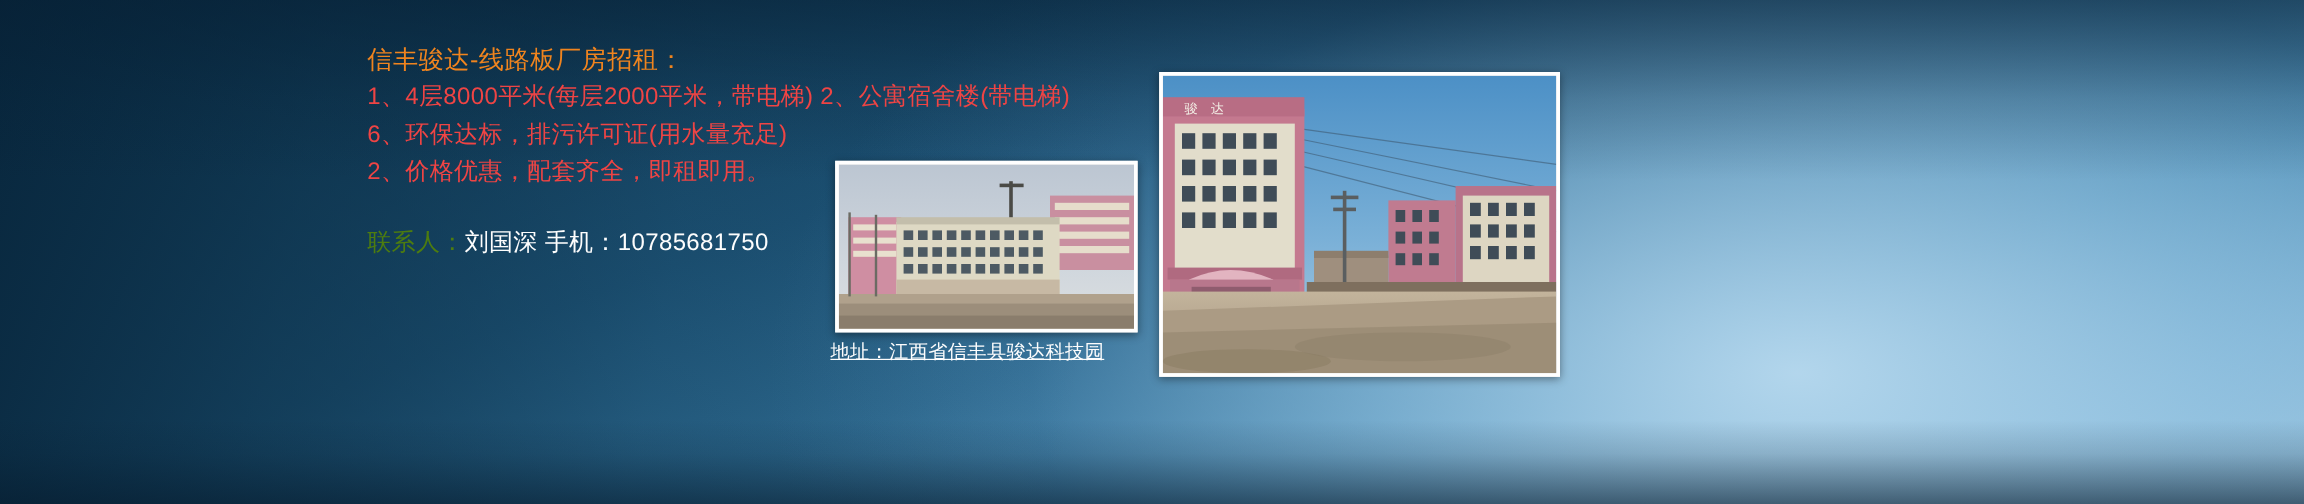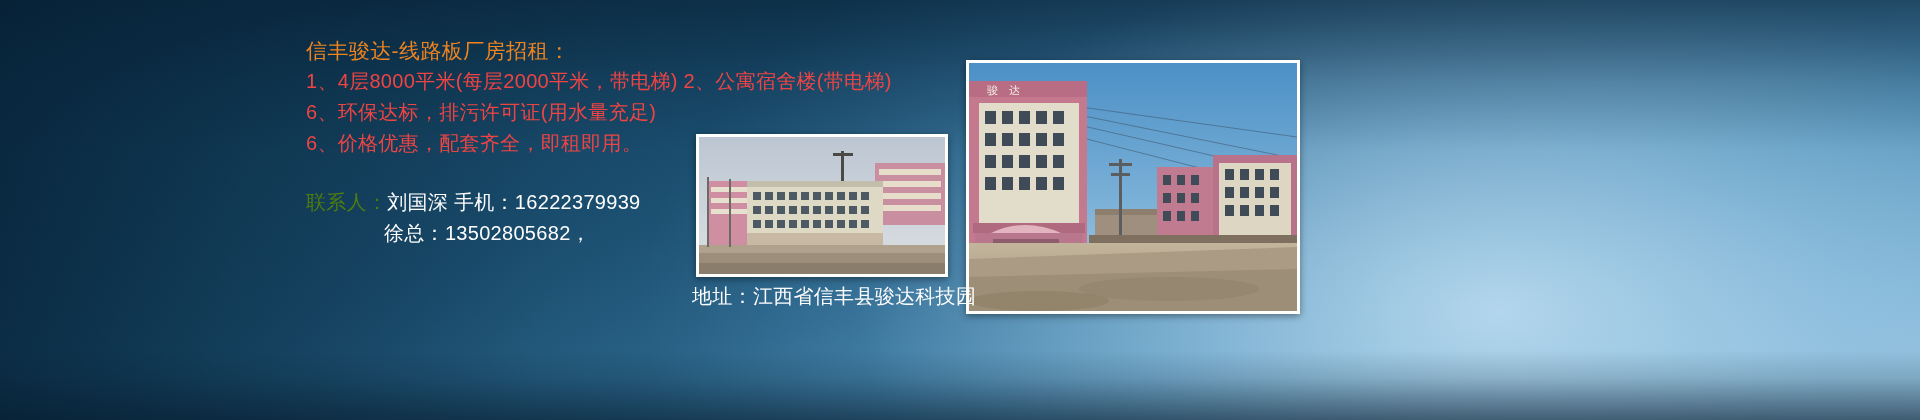--- a/index.html
+++ b/index.html
@@ -122,44 +122,44 @@
     width: 328px;
     height: 248px;
   }
   .photo svg { display: block; width: 100%; height: 100%; }
 
   .address {
     position: absolute;
     left: 692px;
     top: 283px;
     color: #fdfdfd;
-    font-size: 20px;
+    font-size: 16px;
     letter-spacing: 0.3px;
     white-space: nowrap;
+    text-decoration: underline;
   }
 </style>
 </head>
 <body>
 
 <div id="banner">
 
   <div class="bg-base"></div>
   <div class="bg-glow"></div>
   <div class="bg-dark-left"></div>
   <div class="bg-top-dark"></div>
   <div class="bg-bottom-dark"></div>
 
   <div class="text-block">
     <div class="headline">信丰骏达-线路板厂房招租：</div>
     <div class="body-line">1、4层8000平米(每层2000平米，带电梯)   2、公寓宿舍楼(带电梯)</div>
     <div class="body-line">6、环保达标，排污许可证(用水量充足)</div>
-    <div class="body-line">6、价格优惠，配套齐全，即租即用。</div>
+    <div class="body-line">2、价格优惠，配套齐全，即租即用。</div>
     <div class="gap"></div>
-    <div class="contact-line"><span class="contact-label">联系人：</span><span>刘国深  手机：16222379939</span></div>
-    <div class="contact-line contact-line-2"><span>徐总：13502805682，</span></div>
+    <div class="contact-line"><span class="contact-label">联系人：</span><span>刘国深  手机：10785681750</span></div>
   </div>
 
   <div class="photo" id="photo-left">
     <svg viewBox="0 0 246 137" preserveAspectRatio="none">
       <defs>
         <linearGradient id="skyL" x1="0" y1="0" x2="0" y2="1">
           <stop offset="0%" stop-color="#bcc6d2"></stop>
           <stop offset="60%" stop-color="#cfd6dd"></stop>
           <stop offset="100%" stop-color="#dcdfe0"></stop>
         </linearGradient>

